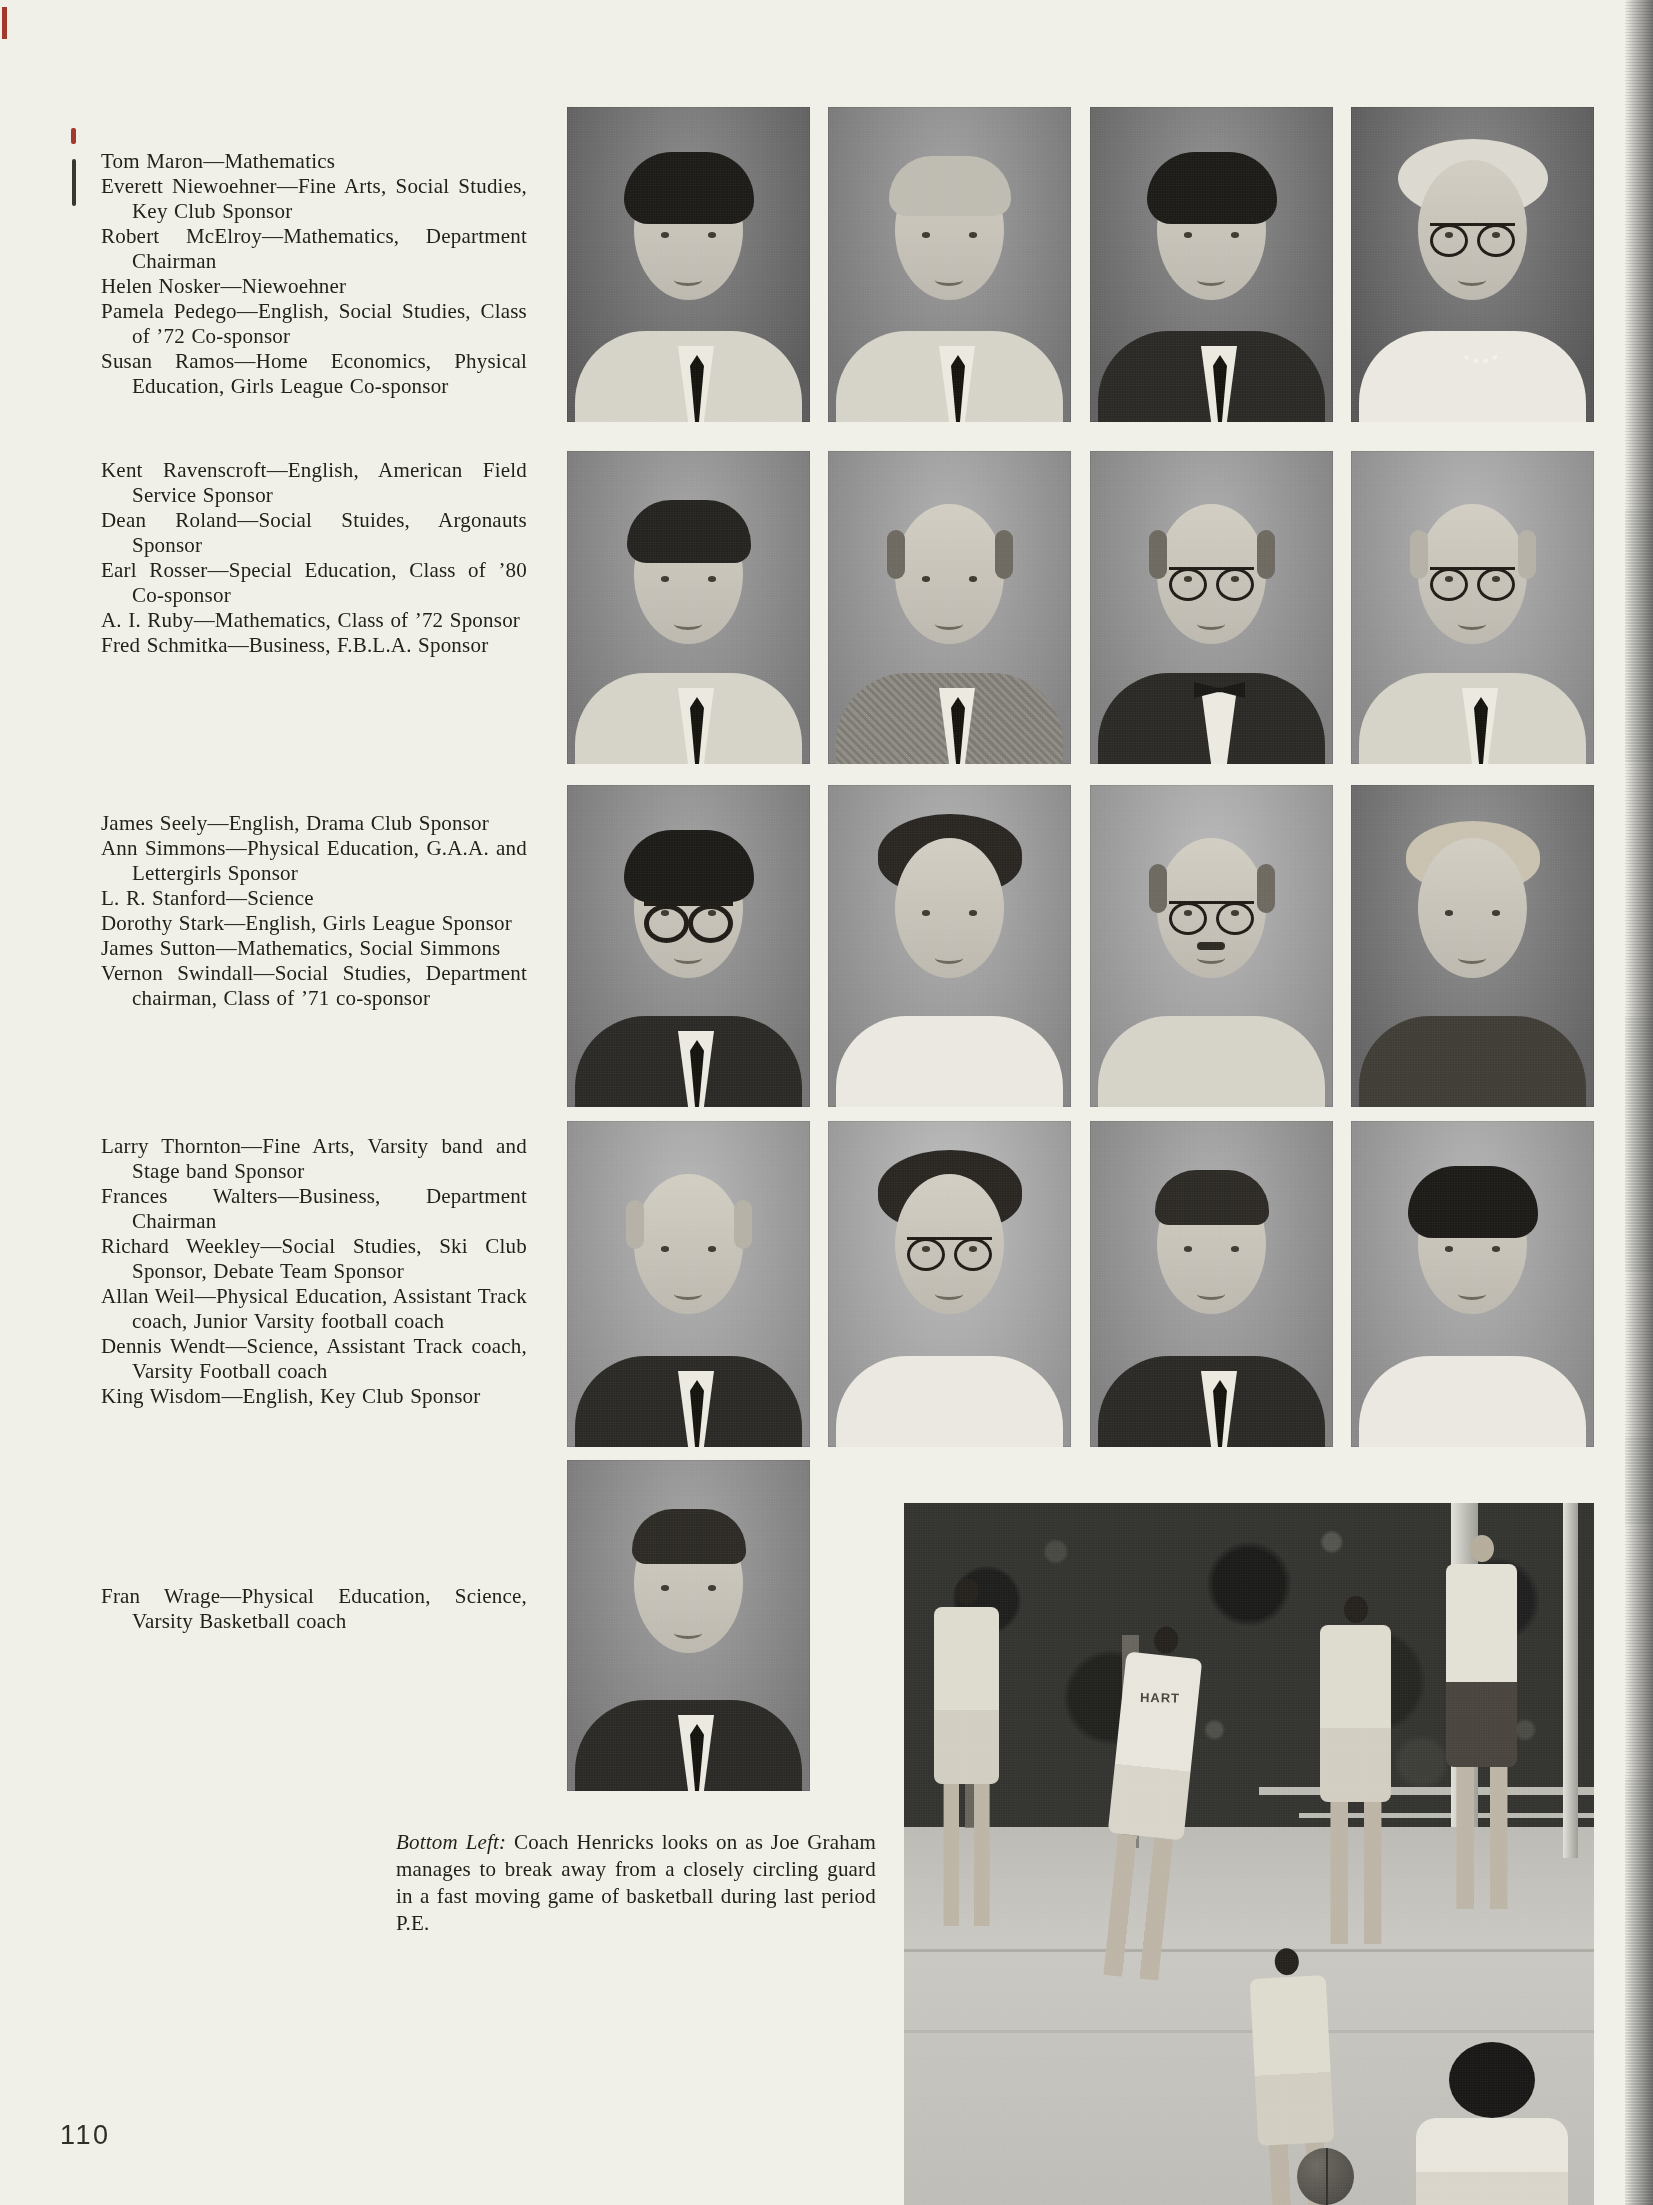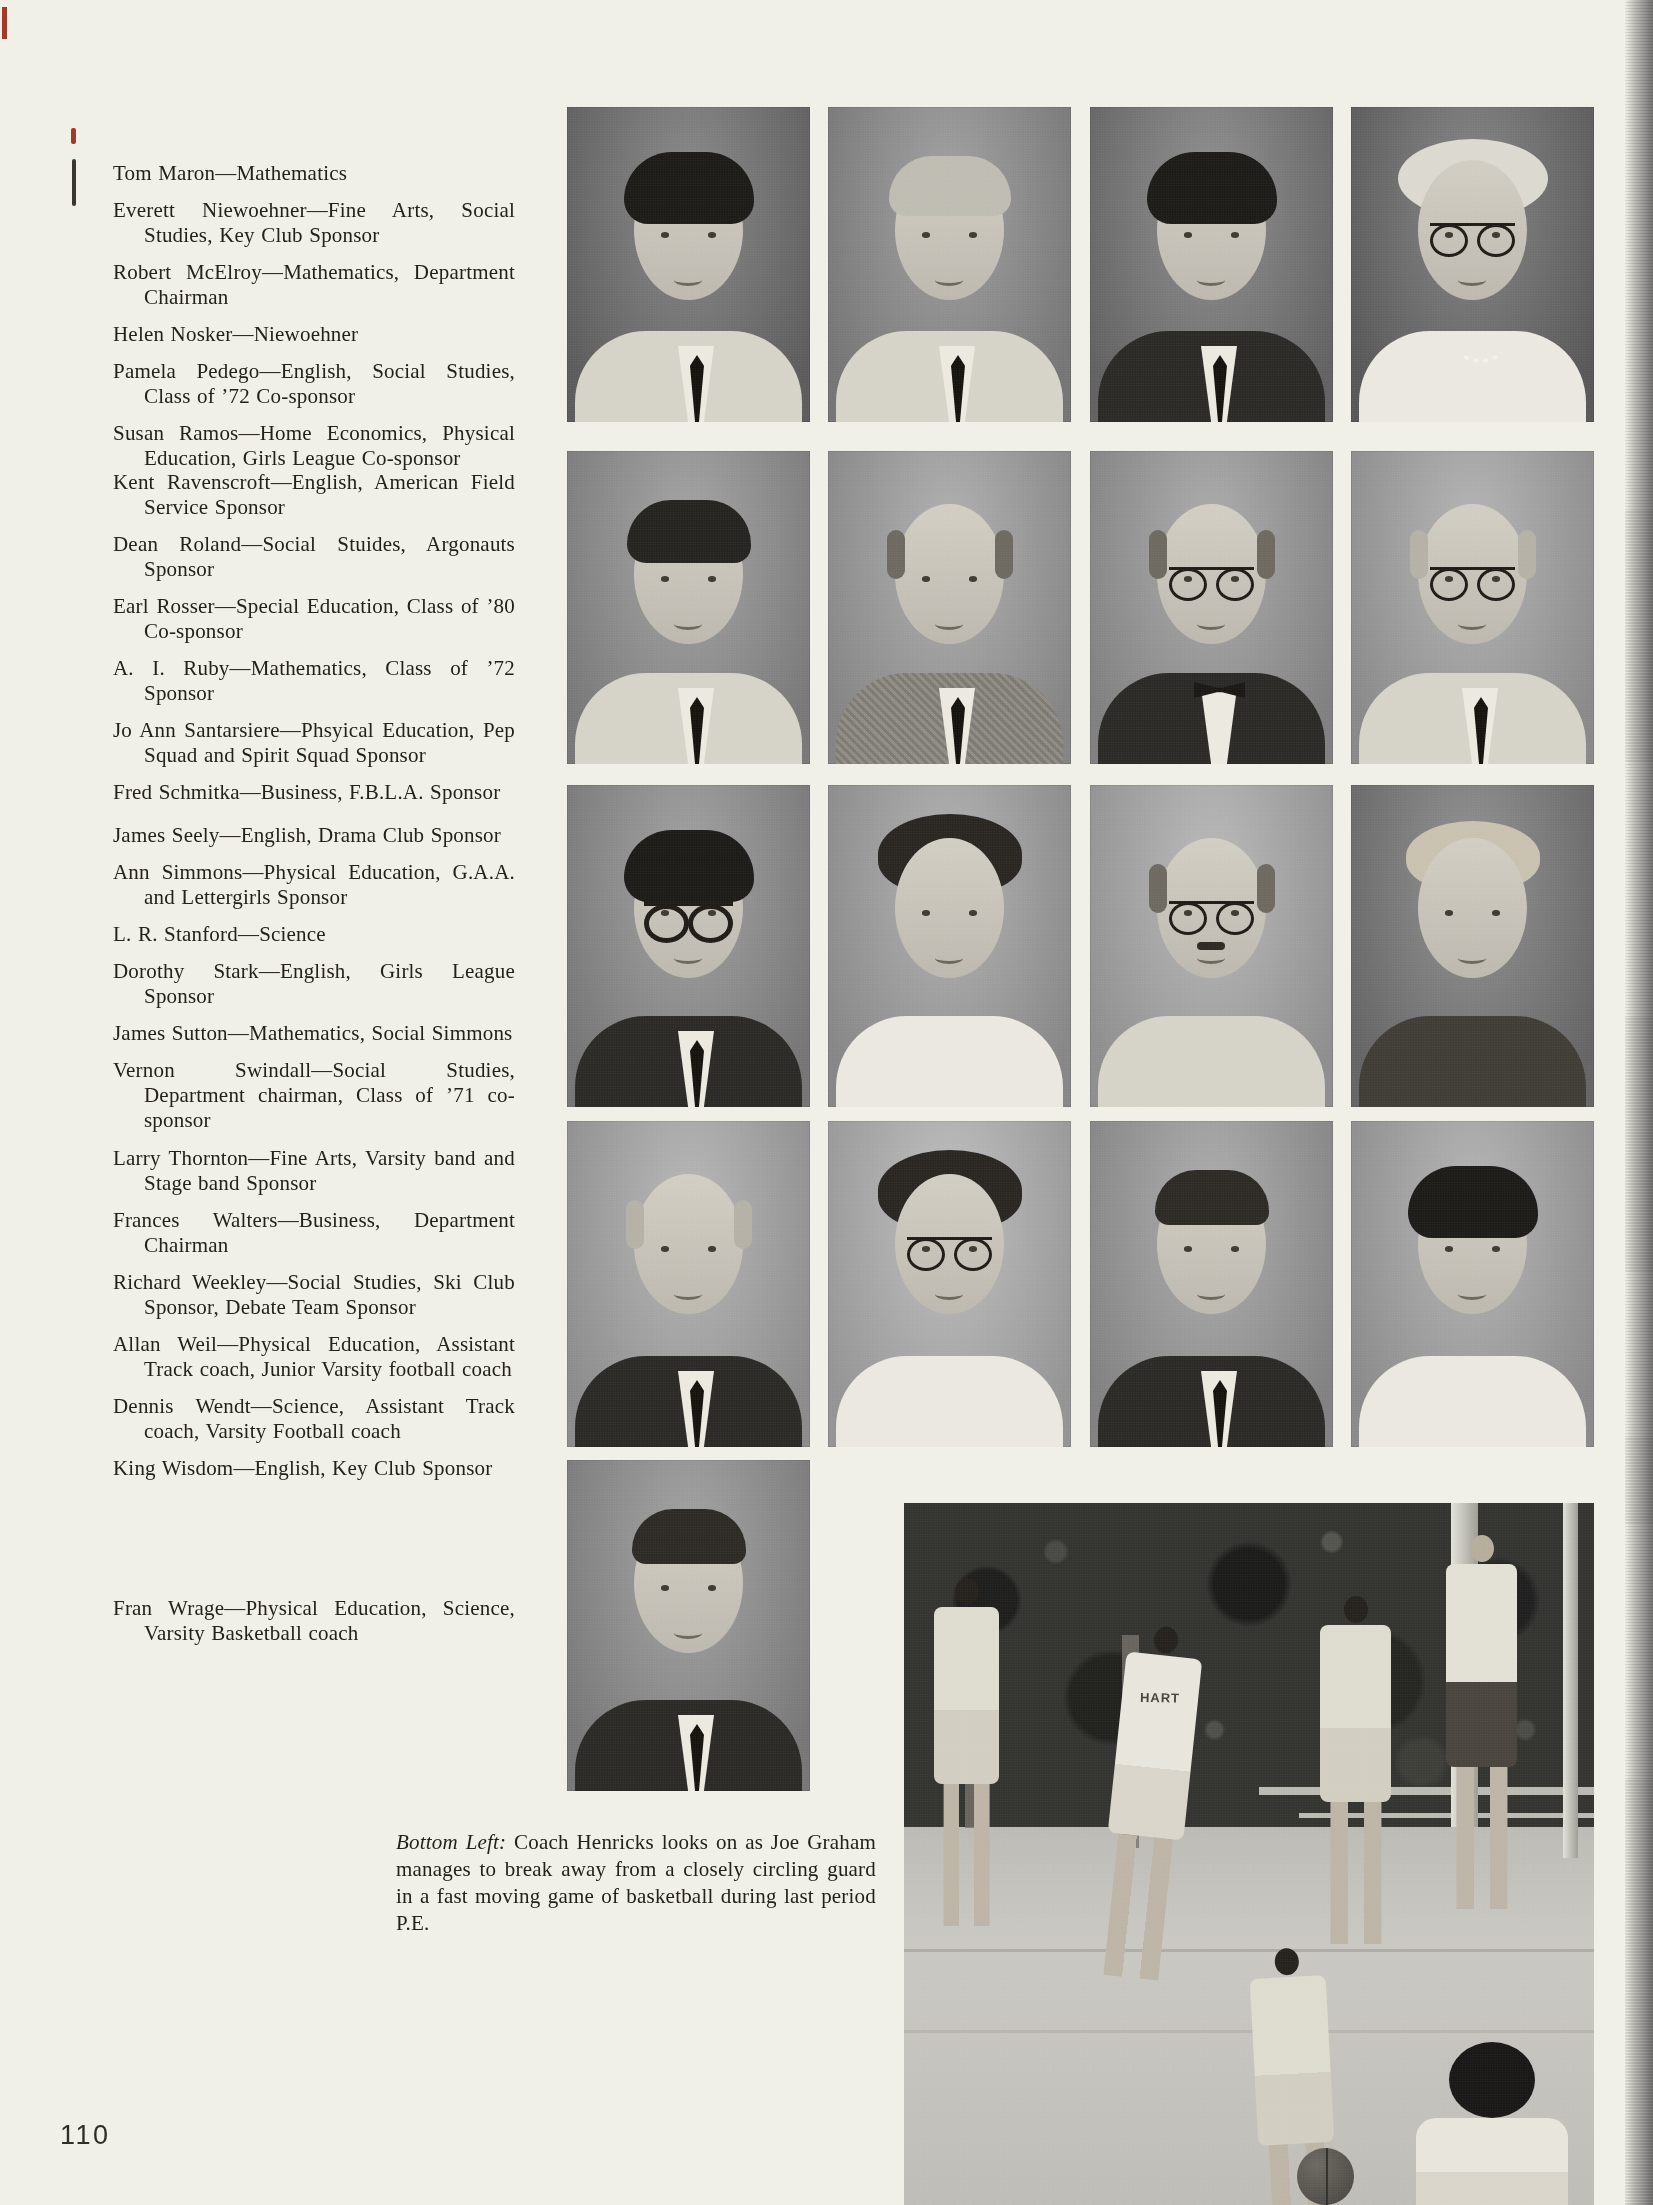--- a/index.html
+++ b/index.html
@@ -1,21 +1,21 @@
 <!DOCTYPE html>
 <html style="font-size:8px"><head>
 <meta charset="utf-8">
 <style>
   html,body{margin:0;padding:0;}
   body{font-family:"Liberation Serif","DejaVu Serif",serif;}
   #page{position:relative;width:1654px;height:2205px;background:#f1f0e8;overflow:hidden;color:#23211c;}
 
   
   .tblock{position:absolute;left:101px;width:426px;}
-  .entry{margin:12px;font-size:21px;line-height:25px;text-align:justify;
+  .entry{margin:0;font-size:21px;line-height:25px;text-align:justify;
          padding-left:31px;text-indent:-31px;letter-spacing:0.2px;word-spacing:1px;color:#23211c;}
   .tb1{top:149px;} .tb2{top:458px;} .tb3{top:811px;} .tb4{top:1134px;} .tb5{top:1584px;}
 
   
   .caption{position:absolute;left:396px;top:1808px;width:480px;font-size:21px;line-height:27px;
            text-align:justify;letter-spacing:0.2px;word-spacing:1px;}
   .cap-lead{font-style:italic;}
 
   
   .pagenum{position:absolute;left:60px;top:2120px;font-family:"Liberation Sans","DejaVu Sans",sans-serif;
@@ -128,21 +128,20 @@
     <p class="entry">Robert McElroy—Mathematics, Department Chairman</p>
     <p class="entry">Helen Nosker—Niewoehner</p>
     <p class="entry">Pamela Pedego—English, Social Studies, Class of ’72 Co-sponsor</p>
     <p class="entry">Susan Ramos—Home Economics, Physical Education, Girls League Co-sponsor</p>
   </div>
   <div class="tblock tb2">
     <p class="entry">Kent Ravenscroft—English, American Field Service Sponsor</p>
     <p class="entry">Dean Roland—Social Stuides, Argonauts Sponsor</p>
     <p class="entry">Earl Rosser—Special Education, Class of ’80 Co-sponsor</p>
     <p class="entry">A. I. Ruby—Mathematics, Class of ’72 Sponsor</p>
-    <p class="entry">Jo Ann Santarsiere—Phsyical Education, Pep Squad and Spirit Squad Sponsor</p>
     <p class="entry">Fred Schmitka—Business, F.B.L.A. Sponsor</p>
   </div>
   <div class="tblock tb3">
     <p class="entry">James Seely—English, Drama Club Sponsor</p>
     <p class="entry">Ann Simmons—Physical Education, G.A.A. and Lettergirls Sponsor</p>
     <p class="entry">L. R. Stanford—Science</p>
     <p class="entry">Dorothy Stark—English, Girls League Sponsor</p>
     <p class="entry">James Sutton—Mathematics, Social Simmons</p>
     <p class="entry">Vernon Swindall—Social Studies, Department chairman, Class of ’71 co-sponsor</p>
   </div>

